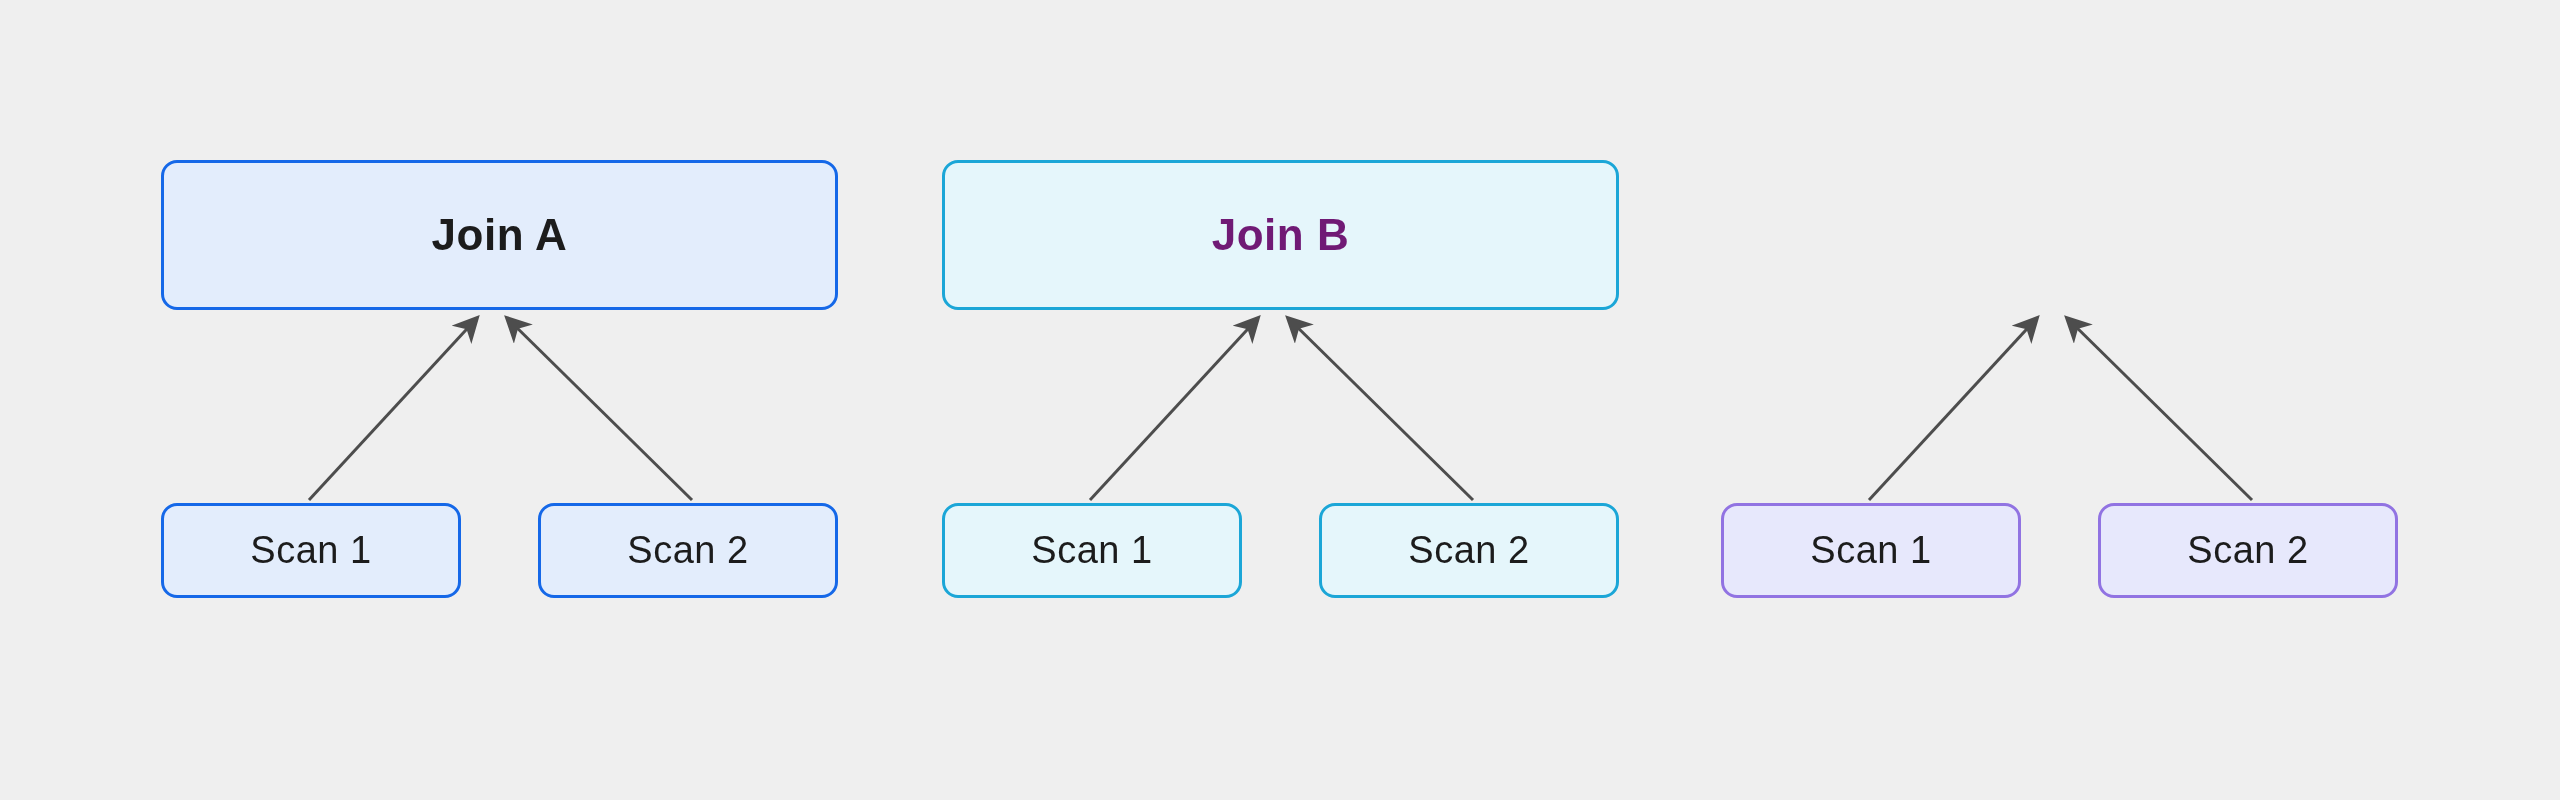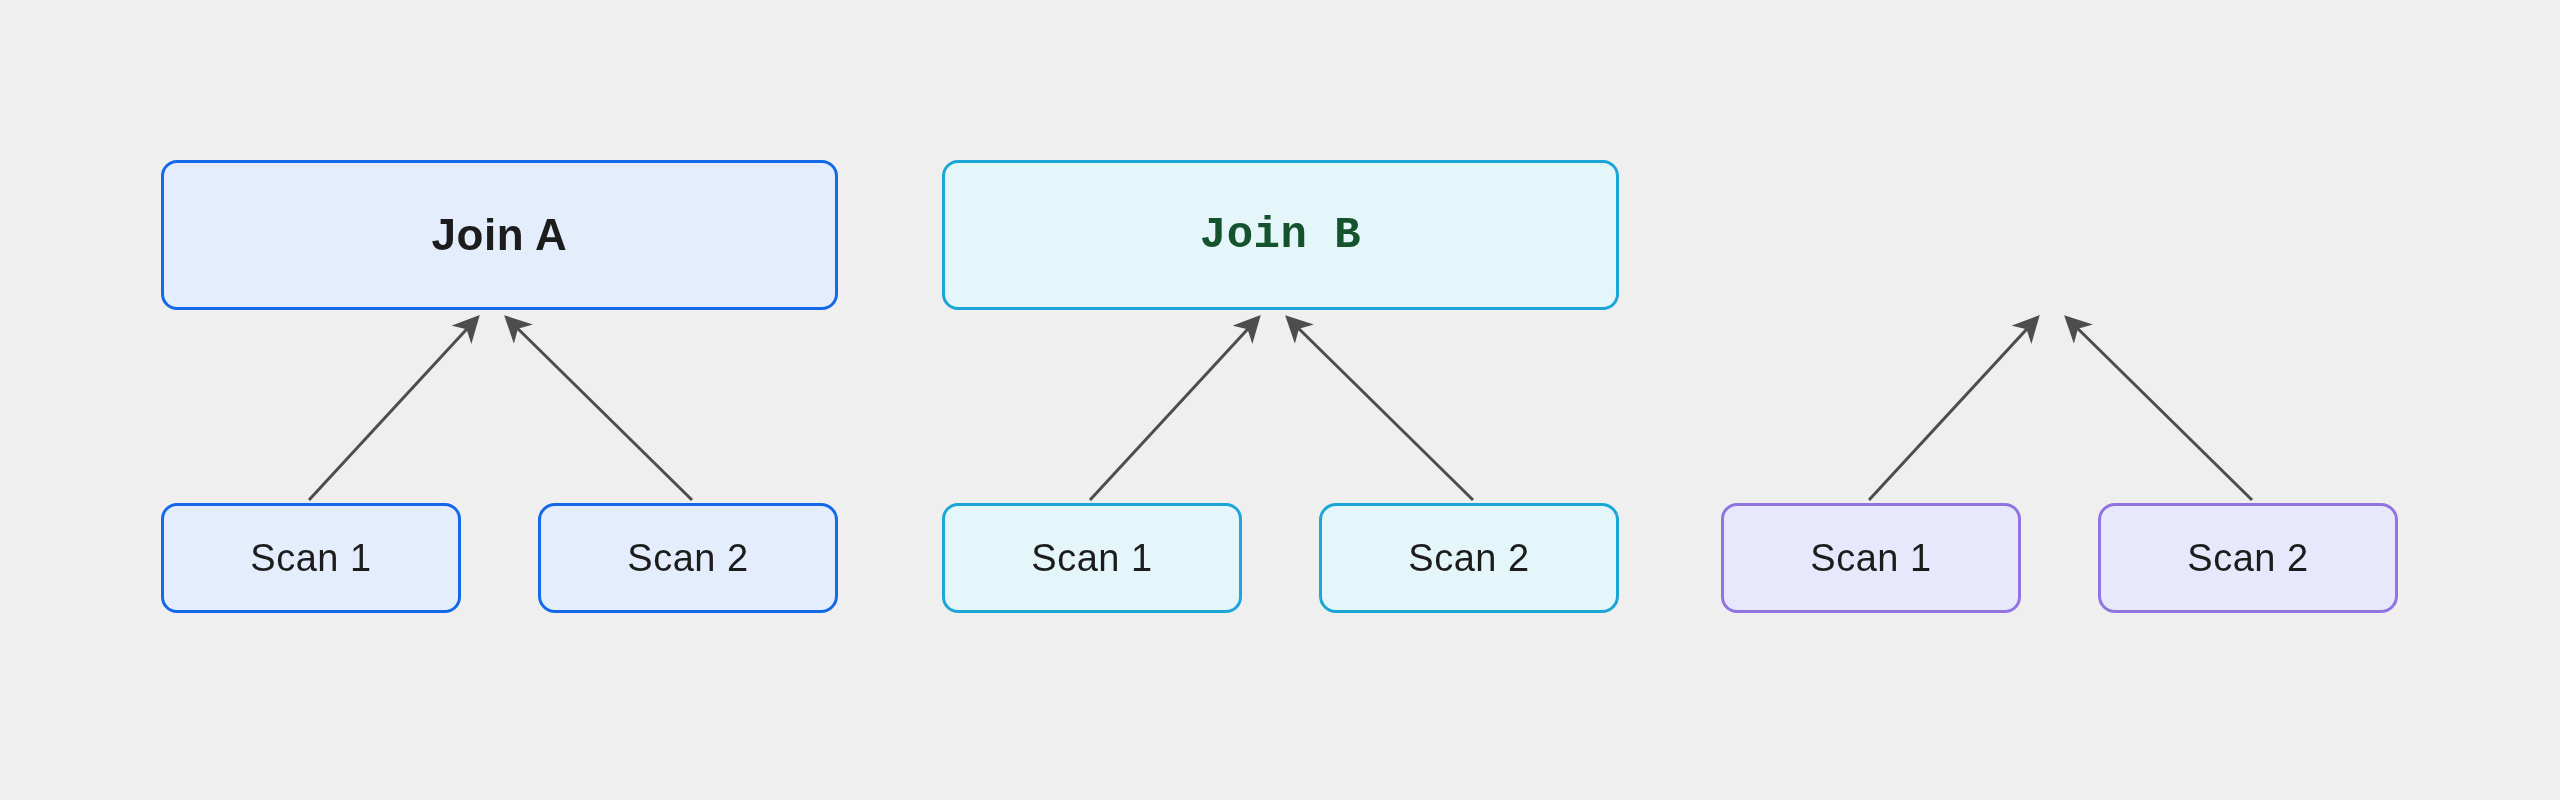--- a/index.html
+++ b/index.html
@@ -41,26 +41,26 @@
     left: 0;
     top: 0;
     width: 677px;
     height: 150px;
     font-size: 44px;
     font-weight: 600;
   }
   .scan-node {
     top: 343px;
     width: 300px;
-    height: 110px;
+    height: 95px;
     font-size: 38px;
     font-weight: 400;
   }
   .scan-1 { left: 0; }
-  .scan-2 { left: 377px; border-radius: 17px; }
+  .scan-2 { left: 377px; }
 
   .edges {
     position: absolute;
     left: 0;
     top: 0;
     width: 677px;
     height: 478px;
     pointer-events: none;
   }
   .edges line {
@@ -99,21 +99,21 @@
     <div class="node scan-node scan-2" style="background-color: rgb(227, 237, 252); border-color: rgb(21, 104, 232); color: rgb(28, 28, 28);">
       <span>Scan 2</span>
     </div>
   </div>
 
   <div class="group group-b">
     <svg class="edges" viewBox="0 0 677 478">
       <line x1="148" y1="340" x2="316" y2="158" marker-end="url(#arrow-head)" style="stroke: rgb(77, 77, 77);"></line>
       <line x1="531" y1="340" x2="346" y2="158" marker-end="url(#arrow-head)" style="stroke: rgb(77, 77, 77);"></line>
     </svg>
-    <div class="node join-node" style="background-color: rgb(229, 246, 251); border-color: rgb(27, 166, 215); color: #14532d; font-family: Liberation Mono, monospace;">
+    <div class="node join-node" style="background-color: rgb(229, 246, 251); border-color: rgb(27, 166, 215); color: #701a75;">
       <span>Join B</span>
     </div>
     <div class="node scan-node scan-1" style="background-color: rgb(229, 246, 251); border-color: rgb(27, 166, 215); color: rgb(28, 28, 28);">
       <span>Scan 1</span>
     </div>
     <div class="node scan-node scan-2" style="background-color: rgb(229, 246, 251); border-color: rgb(27, 166, 215); color: rgb(28, 28, 28);">
       <span>Scan 2</span>
     </div>
   </div>
 

